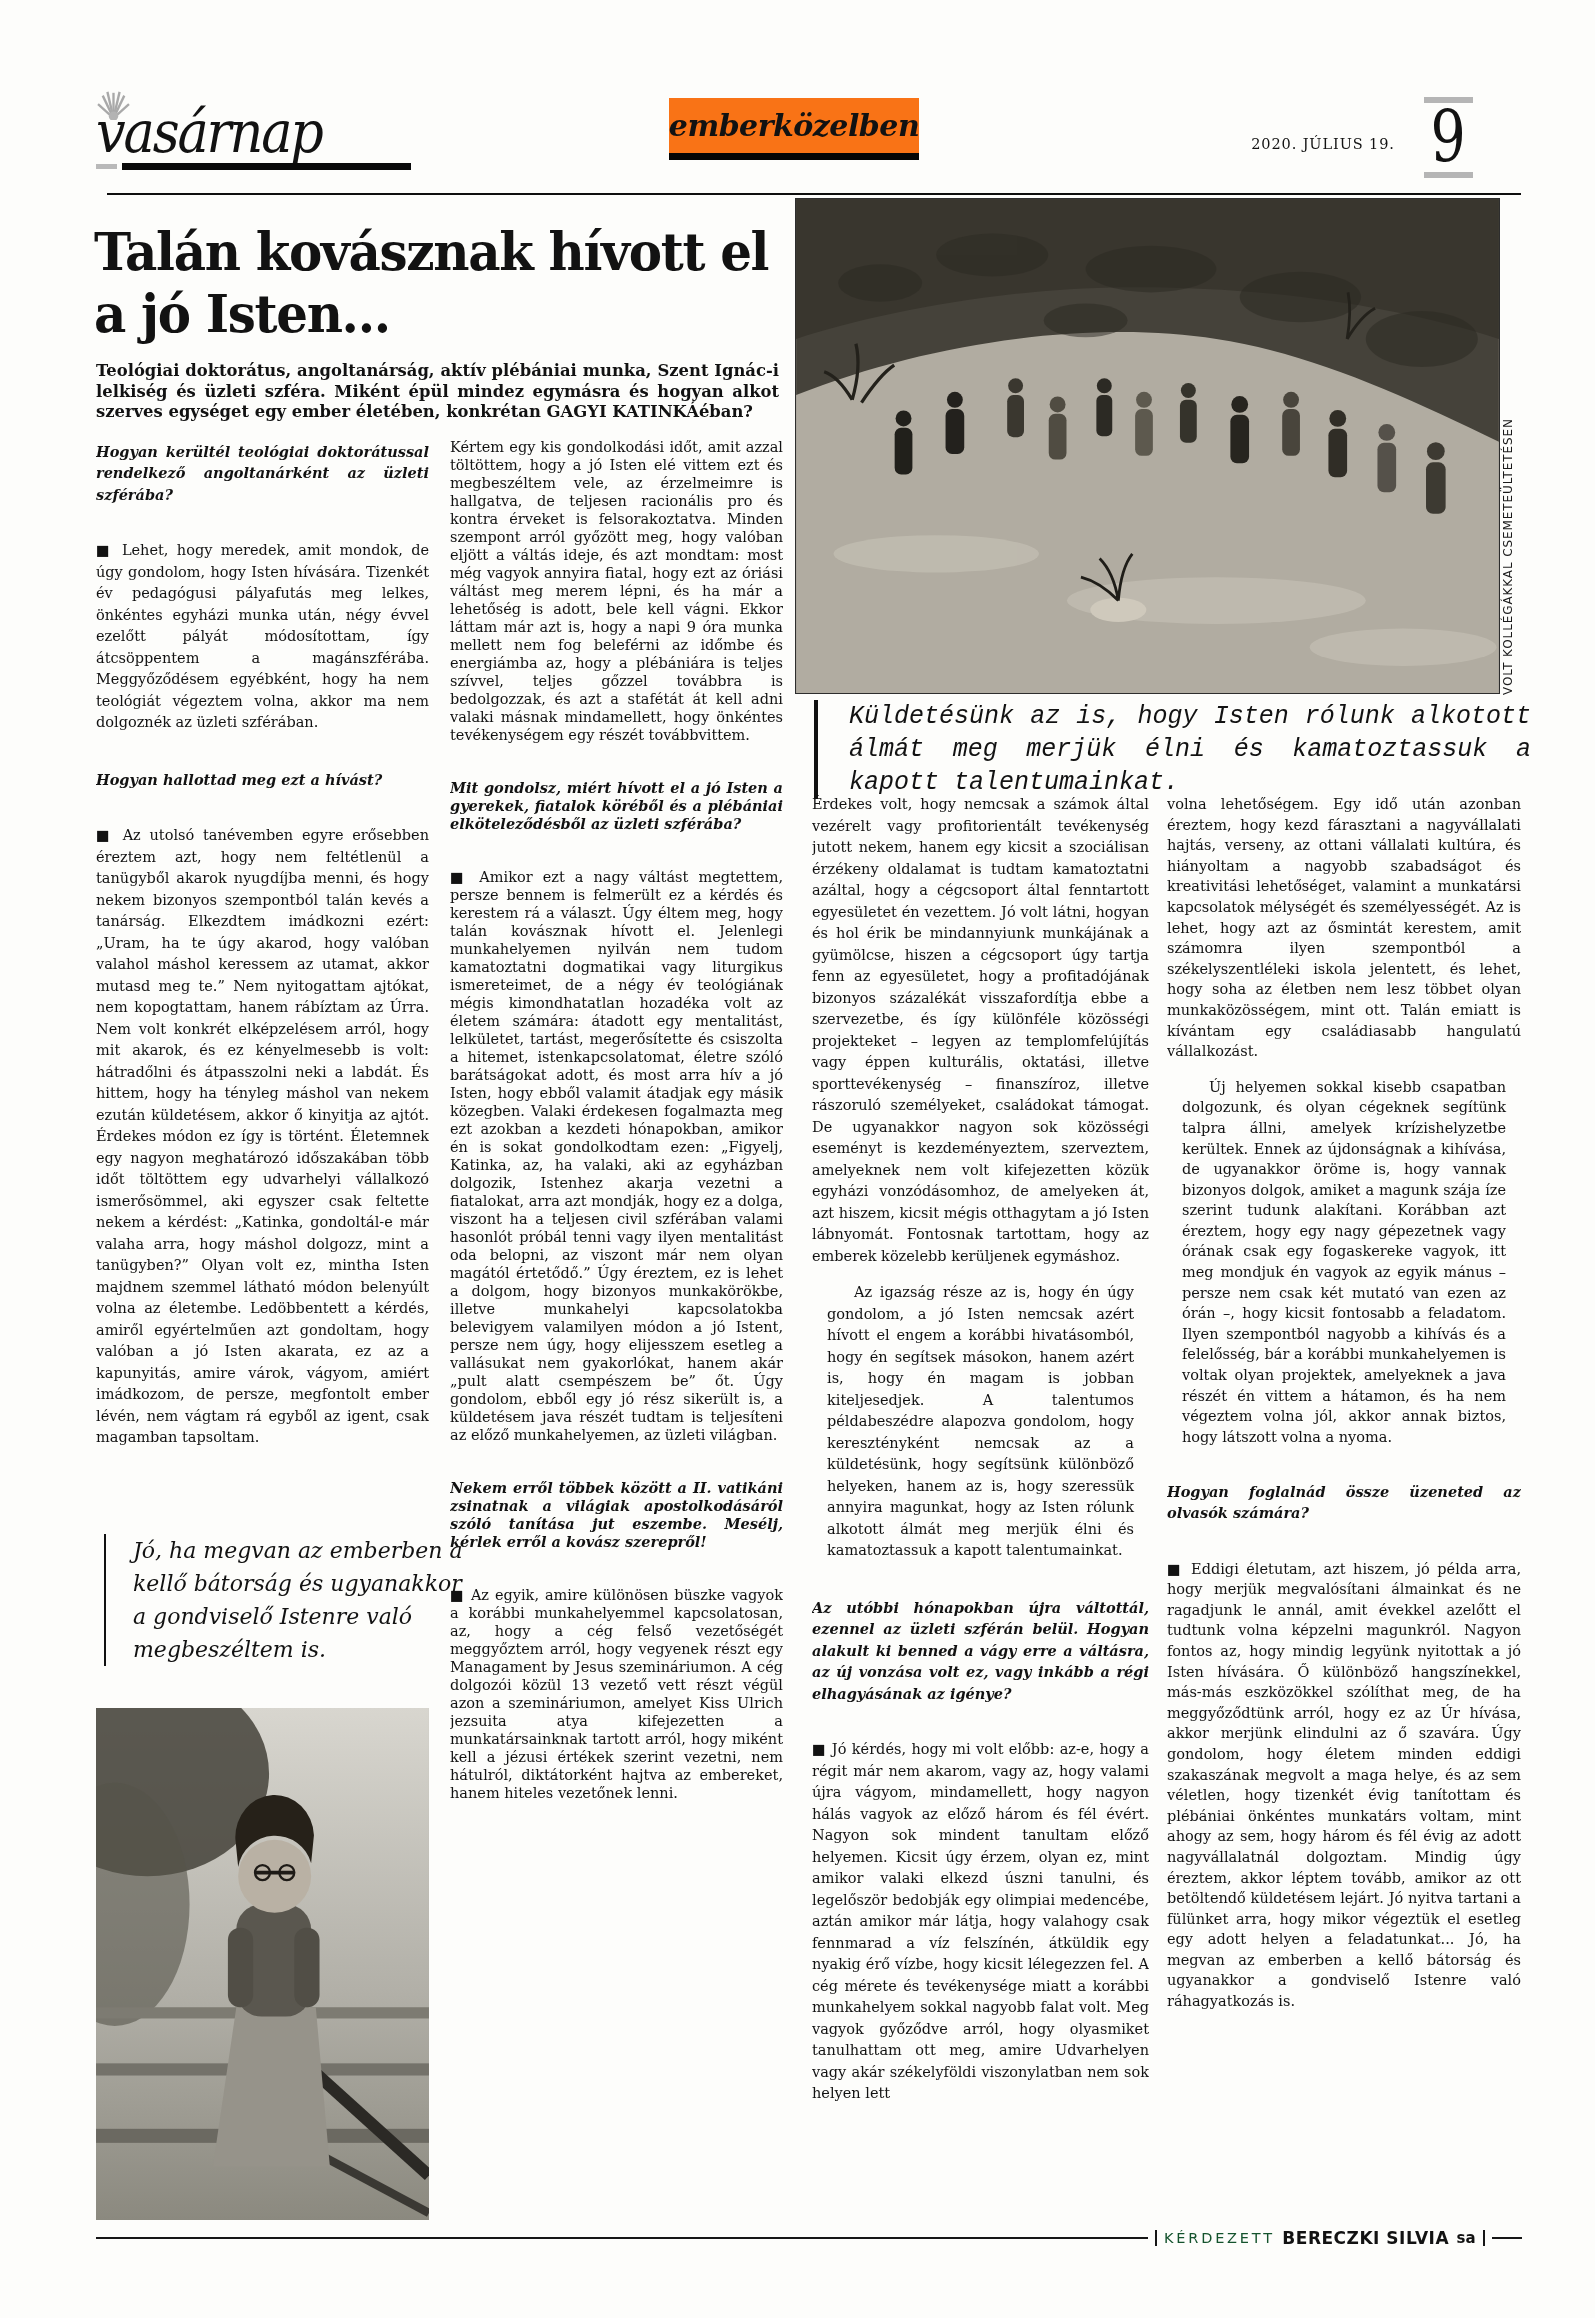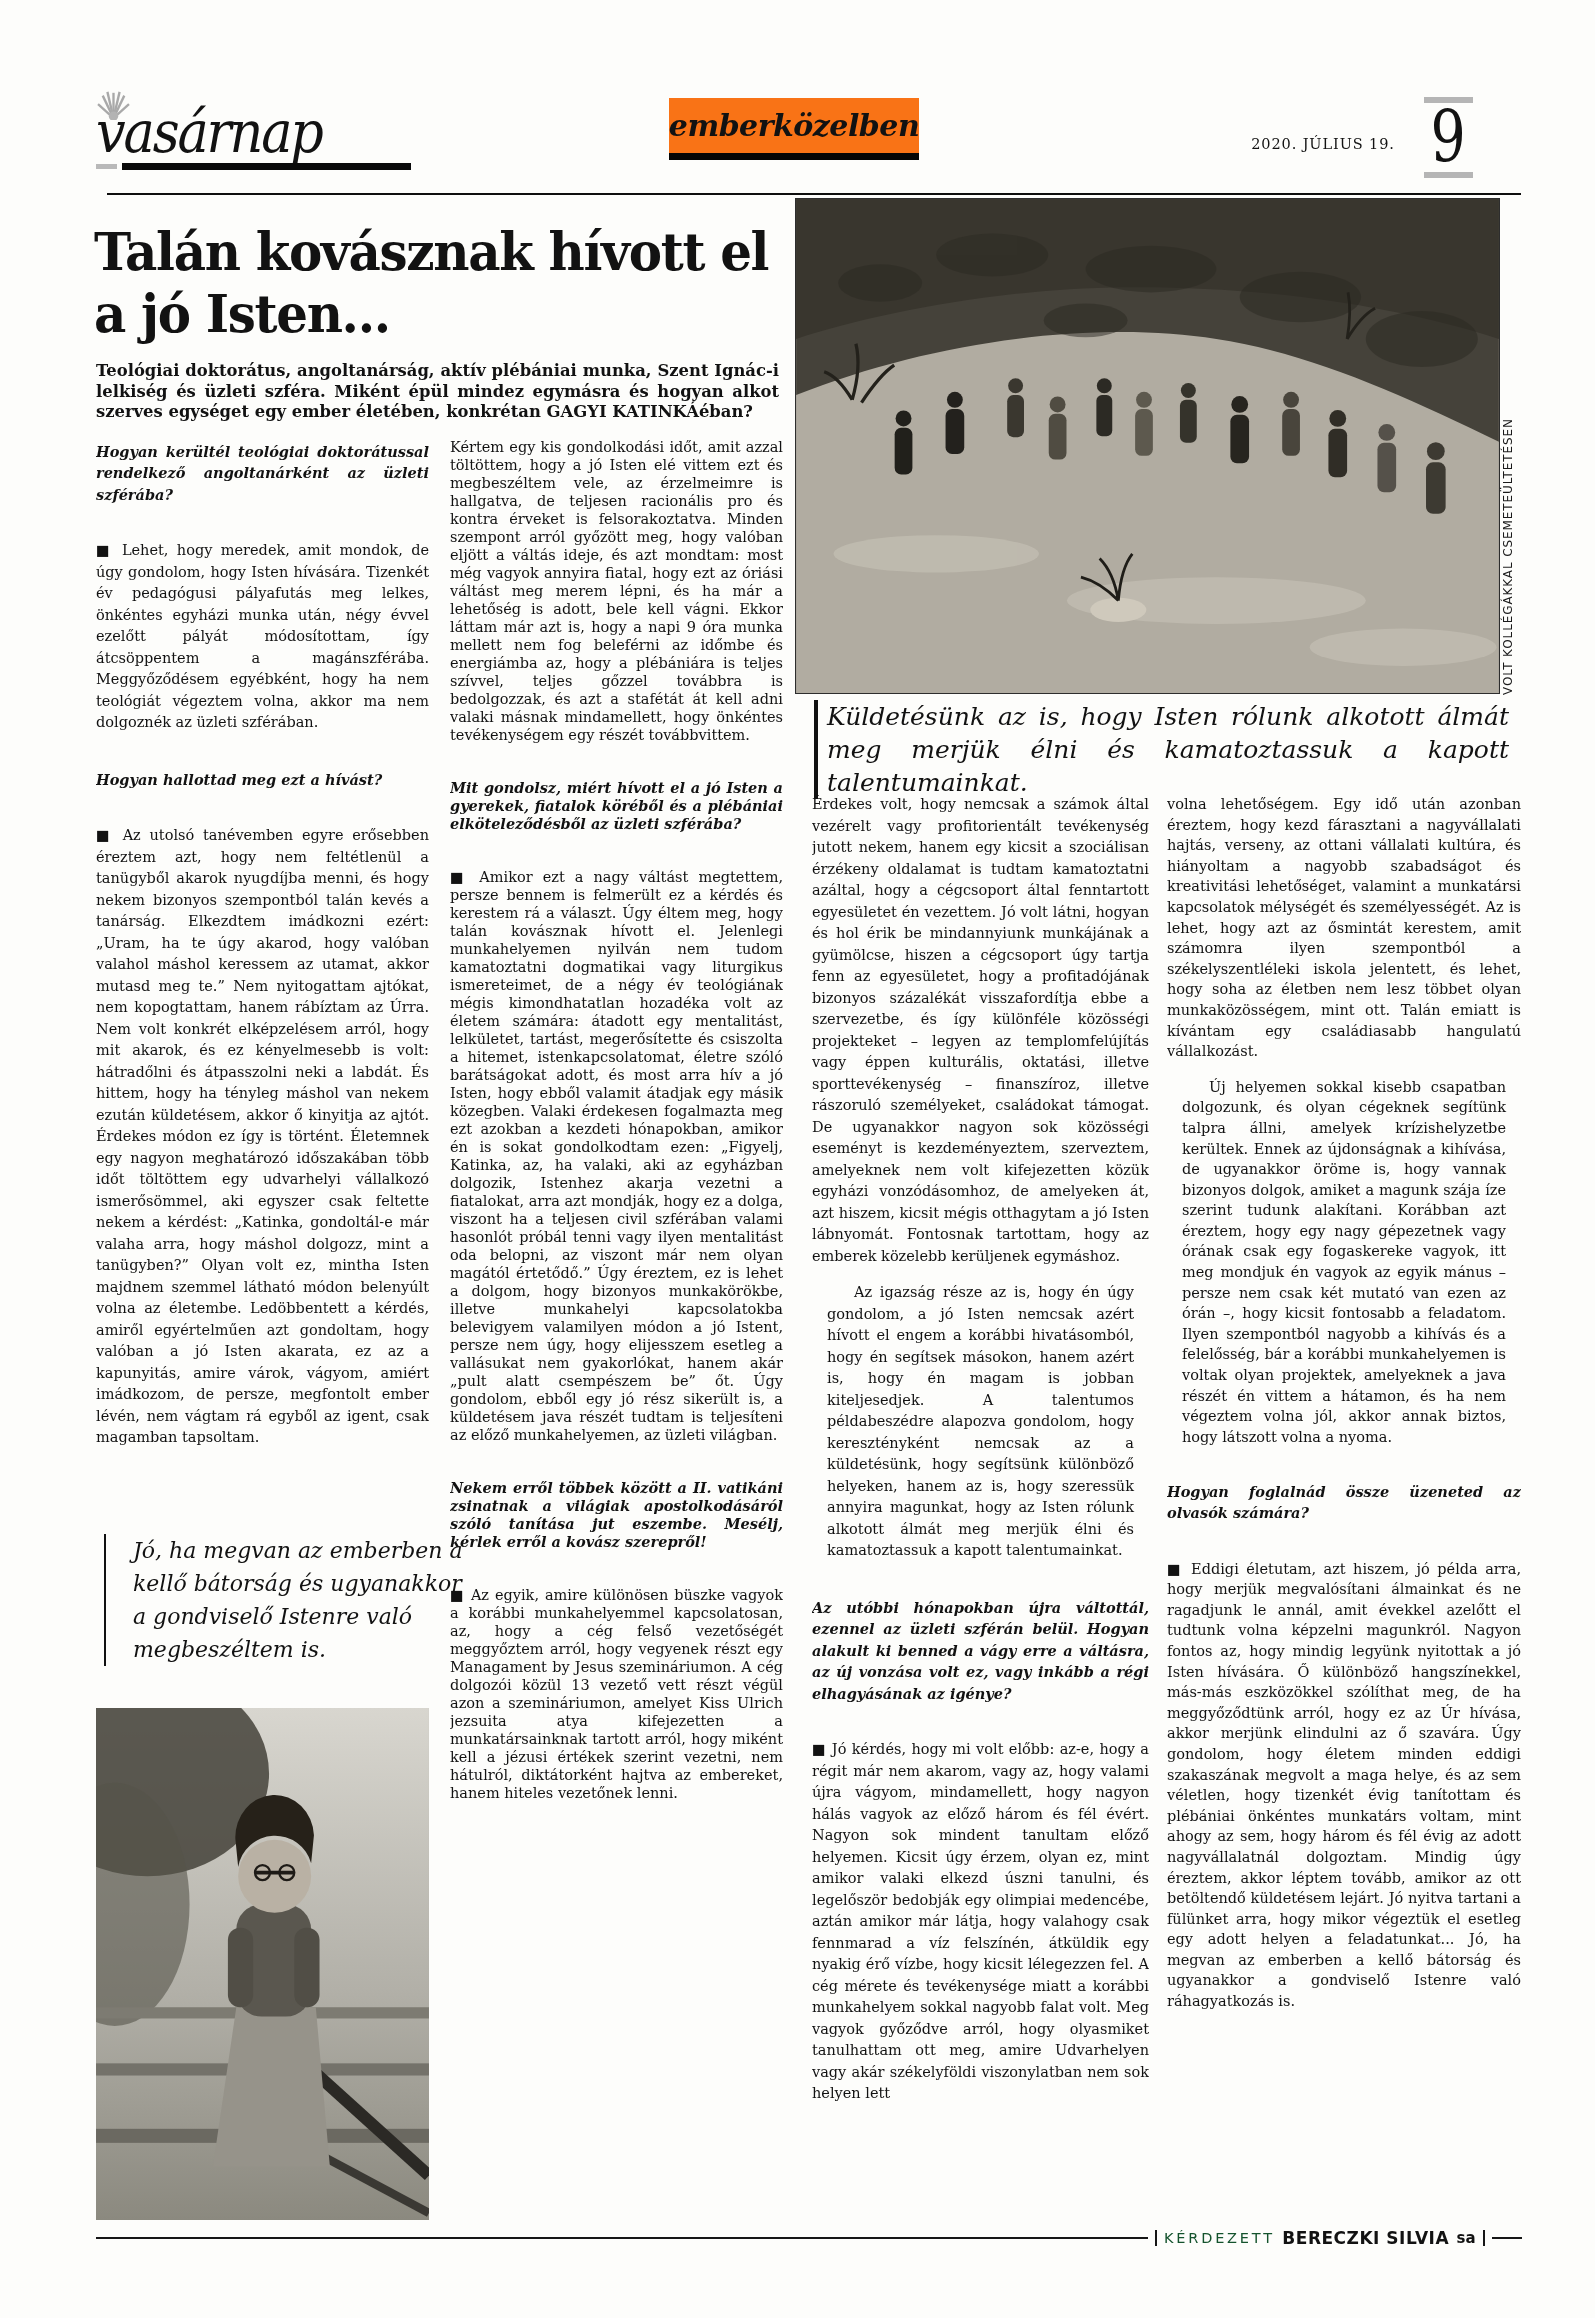--- a/index.html
+++ b/index.html
@@ -42,21 +42,21 @@
   .q{font-weight:bold;font-style:italic;margin:35px 0;}
   .col > .q:first-child{margin-top:2.8px;}
   .ans{margin:0 0 3.7px 0;}
   .cont{margin:0;}
   .indent{margin:15px;text-indent:27px;}
 
   
   .pq-left{position:absolute;left:104px;top:1534px;width:346px;border-left:2.3px solid #111;
         padding-left:27px;font-style:italic;font-size:22px;line-height:33px;}
   .pq-right{position:absolute;left:814px;top:700px;width:682px;border-left:4.2px solid #111;
-        padding-left:9px;font-style:italic;font-size:25px;line-height:33px;text-align:justify;}
+        padding-left:31px;font-style:italic;font-size:25px;line-height:33px;text-align:justify;font-family:Liberation Mono, monospace;}
 
   
   .photo-main{position:absolute;left:795px;top:198px;width:703px;height:494px;border:0.9px solid #2d2d2d;
         background:#777;overflow:hidden;}
   .photo-portrait{position:absolute;left:96px;top:1708px;width:333px;height:512px;background:#999;
         overflow:hidden;}
   .photo-caption-vertical{position:absolute;left:1501px;top:435px;height:260px;width:18.7px;
         writing-mode:vertical-rl;transform:rotate(180deg);font-family:"DejaVu Sans",sans-serif;
         font-size:12px;letter-spacing:0.9px;color:#1a1a1a;white-space:nowrap;text-align:left;}
 

